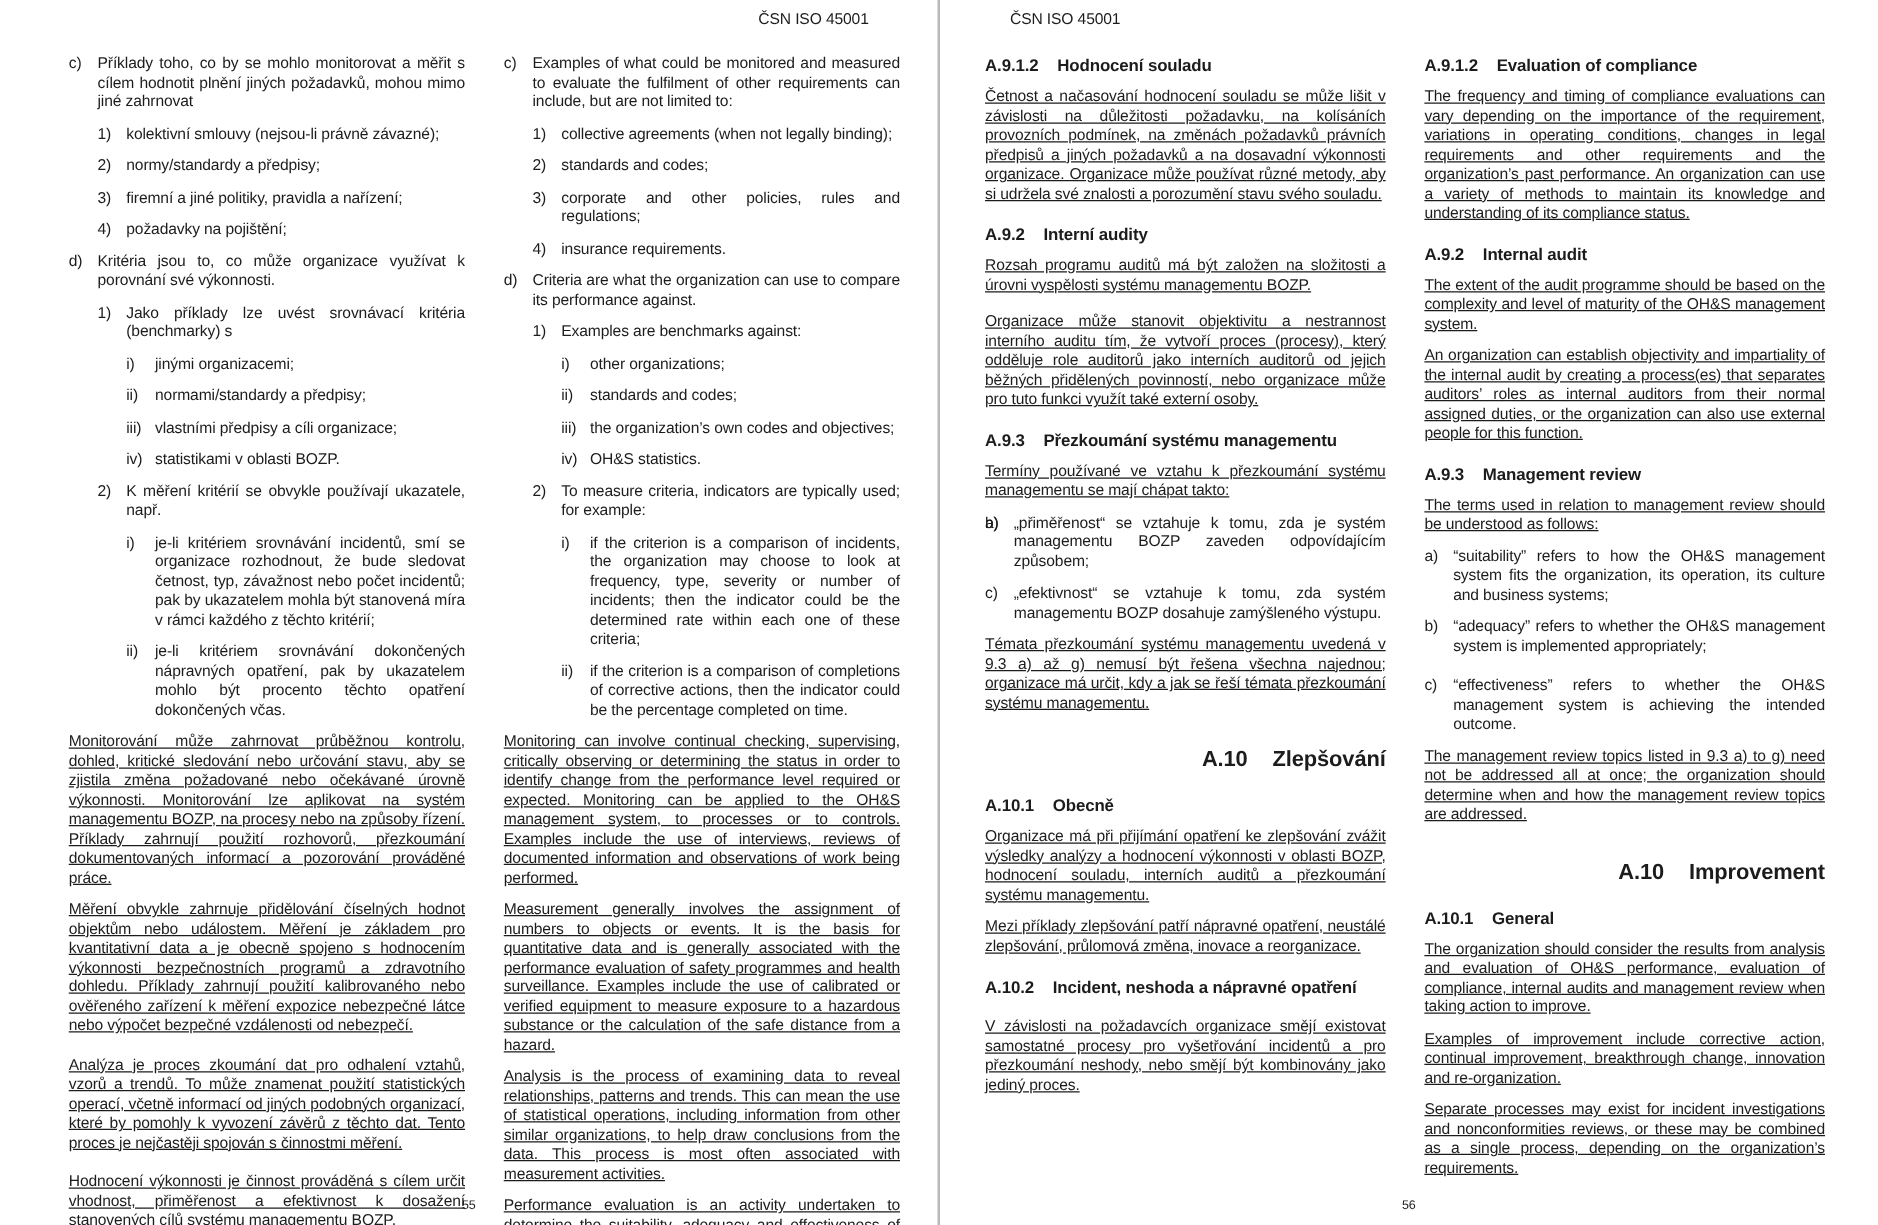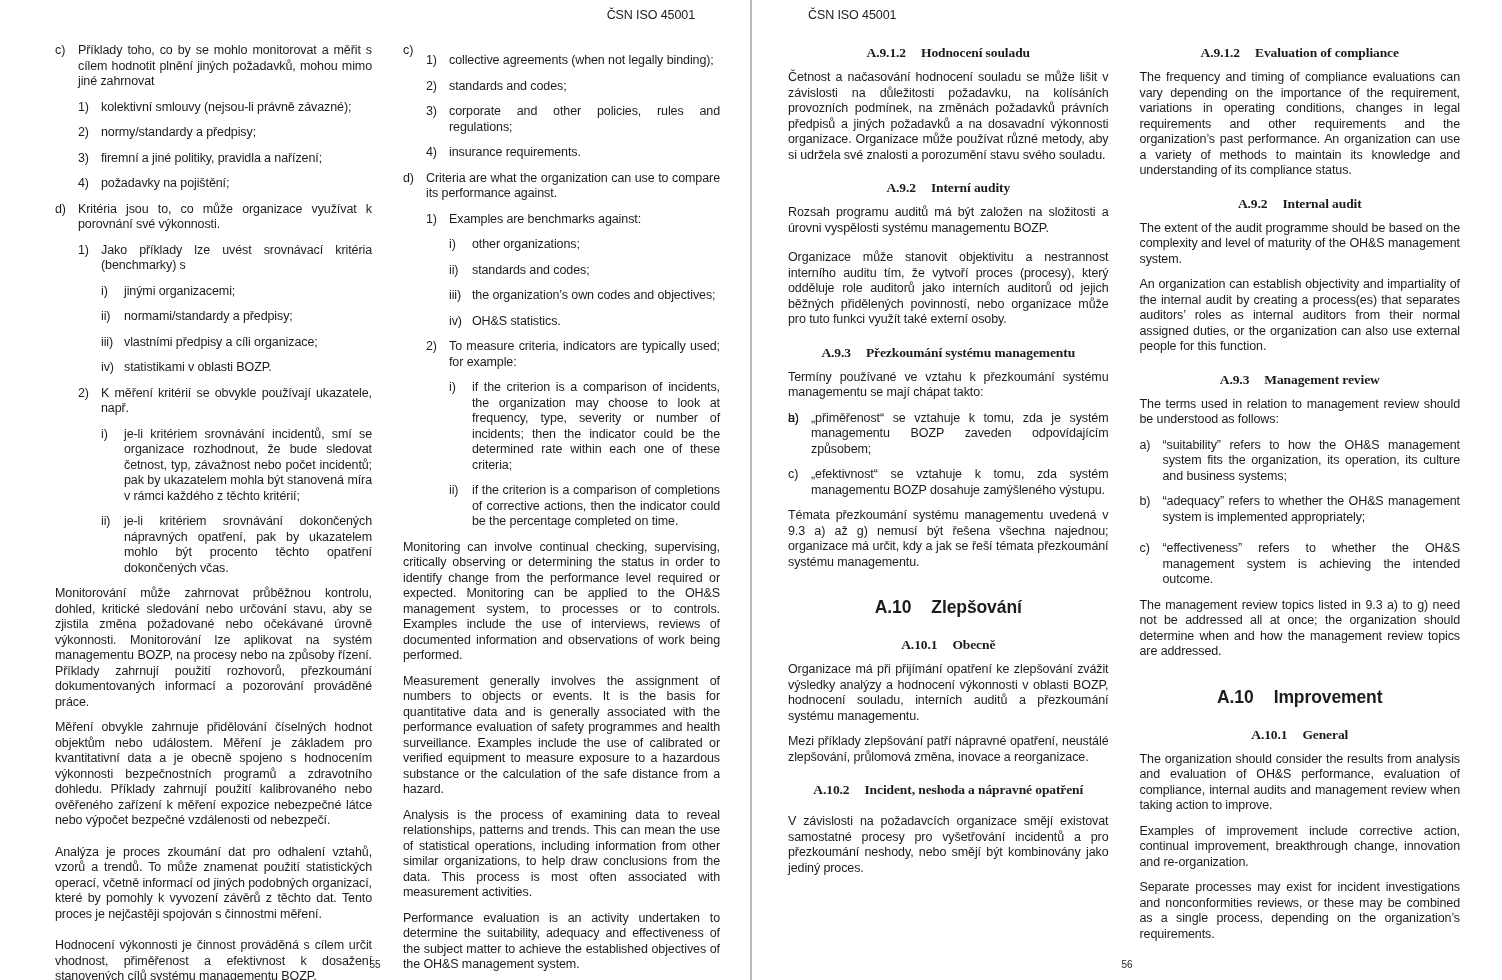--- a/index.html
+++ b/index.html
@@ -15,31 +15,31 @@
   .book { display: flex; width: 1502px; height: 980px; }
   .page { position: relative; width: 750px; height: 980px; overflow: hidden; }
   .page-l { padding: 8px 30px 0 55px; }
   .page-r { padding: 8px 42px 0 36px; }
   .gutter { width: 2px; height: 980px; background: #b9b9b9; flex: 0 0 2px; }
   .pg-header { font-size: 12.5px; color: #1c1c1c; height: 14px; }
   .hdr-right { text-align: right; padding-right: 25px; }
   .hdr-left  { text-align: left; padding-left: 20px; }
   .cols { display: flex; gap: 31px; margin-top: 21px; }
   .col { flex: 1 1 0; min-width: 0; text-align: justify; hyphens: auto; }
-  .p { text-align: justify; margin: 0 0 10px 0; }
+  .p { text-align: justify; margin: 0 0 10px 0; text-decoration: underline; }
   .li { position: relative; text-align: justify; margin: 0 0 10px 0; }
   .li .label { position: absolute; top: 0; left: 0; }
   .lvl1 { padding-left: 23px; }
   .lvl2 { padding-left: 46px; }
   .lvl2 .label { left: 23px; }
   .lvl3 { padding-left: 69px; }
   .lvl3 .label { left: 46px; }
-  .h3 { font-weight: bold; font-size: 13.5px; line-height: 16px; margin: 17px 0 9px 0; text-align: center; font-family: Liberation Serif, serif; }
+  .h3 { font-weight: bold; font-size: 13.5px; line-height: 16px; margin: 17px 0 9px 0; text-align: left; }
   .h3 .hnum { margin-right: 15px; }
-  .h2 { font-weight: bold; font-size: 17.5px; line-height: 20px; margin: 27px 0 20px 0; text-align: center; }
+  .h2 { font-weight: bold; font-size: 17.5px; line-height: 20px; margin: 27px 0 20px 0; text-align: right; }
   .h2 .hnum { margin-right: 20px; }
   .col > .h3:first-child { margin-top: 2px; }
   .pg-num {
     position: absolute; left: 0; bottom: 8px; width: 100%;
     text-align: center; font-size: 10px; color: #1c1c1c;
   }
 </style>
 </head>
 <body>
 
@@ -64,21 +64,21 @@
           <div class="li lvl3"><span class="label">iv)</span><span class="litext">statistikami v oblasti BOZP.</span></div>
           <div class="li lvl2"><span class="label">2)</span><span class="litext">K měření kritérií se obvykle používají ukazatele, např.</span></div>
           <div class="li lvl3"><span class="label">i)</span><span class="litext">je-li kritériem srovnávání incidentů, smí se organizace rozhodnout, že bude sledovat četnost, typ, závažnost nebo počet incidentů; pak by ukazatelem mohla být stanovená míra v rámci každého z těchto kritérií;</span></div>
           <div class="li lvl3"><span class="label">ii)</span><span class="litext">je-li kritériem srovnávání dokončených nápravných opatření, pak by ukazatelem mohlo být procento těchto opatření dokončených včas.</span></div>
           <div class="p" style="margin-top: 6px;">Monitorování může zahrnovat průběžnou kontrolu, dohled, kritické sledování nebo určování stavu, aby se zjistila změna požadované nebo očekávané úrovně výkonnosti. Monitorování lze aplikovat na systém managementu BOZP, na procesy nebo na způsoby řízení. Příklady zahrnují použití rozhovorů, přezkoumání dokumentovaných informací a pozorování prováděné práce.</div>
           <div class="p">Měření obvykle zahrnuje přidělování číselných hodnot objektům nebo událostem. Měření je základem pro kvantitativní data a je obecně spojeno s hodnocením výkonnosti bezpečnostních programů a zdravotního dohledu. Příklady zahrnují použití kalibrovaného nebo ověřeného zařízení k měření expozice nebezpečné látce nebo výpočet bezpečné vzdálenosti od nebezpečí.</div>
           <div class="p" style="margin-top: 16px;">Analýza je proces zkoumání dat pro odhalení vztahů, vzorů a trendů. To může znamenat použití statistických operací, včetně informací od jiných podobných organizací, které by pomohly k vyvození závěrů z těchto dat. Tento proces je nejčastěji spojován s činnostmi měření.</div>
           <div class="p" style="margin-top: 16px;">Hodnocení výkonnosti je činnost prováděná s cílem určit vhodnost, přiměřenost a efektivnost k dosažení stanovených cílů systému managementu BOZP.</div>
         </div>
       <div class="col" lang="en">
-          <div class="li lvl1"><span class="label">c)</span></div>
+          <div class="li lvl1"><span class="label">c)</span><span class="litext">Examples of what could be monitored and measured to evaluate the fulfilment of other requirements can include, but are not limited to:</span></div>
           <div class="li lvl2"><span class="label">1)</span><span class="litext">collective agreements (when not legally binding);</span></div>
           <div class="li lvl2"><span class="label">2)</span><span class="litext">standards and codes;</span></div>
           <div class="li lvl2"><span class="label">3)</span><span class="litext">corporate and other policies, rules and regulations;</span></div>
           <div class="li lvl2"><span class="label">4)</span><span class="litext">insurance requirements.</span></div>
           <div class="li lvl1"><span class="label">d)</span><span class="litext">Criteria are what the organization can use to compare its performance against.</span></div>
           <div class="li lvl2"><span class="label">1)</span><span class="litext">Examples are benchmarks against:</span></div>
           <div class="li lvl3"><span class="label">i)</span><span class="litext">other organizations;</span></div>
           <div class="li lvl3"><span class="label">ii)</span><span class="litext">standards and codes;</span></div>
           <div class="li lvl3"><span class="label">iii)</span><span class="litext">the organization’s own codes and objectives;</span></div>
           <div class="li lvl3"><span class="label">iv)</span><span class="litext">OH&amp;S statistics.</span></div>

